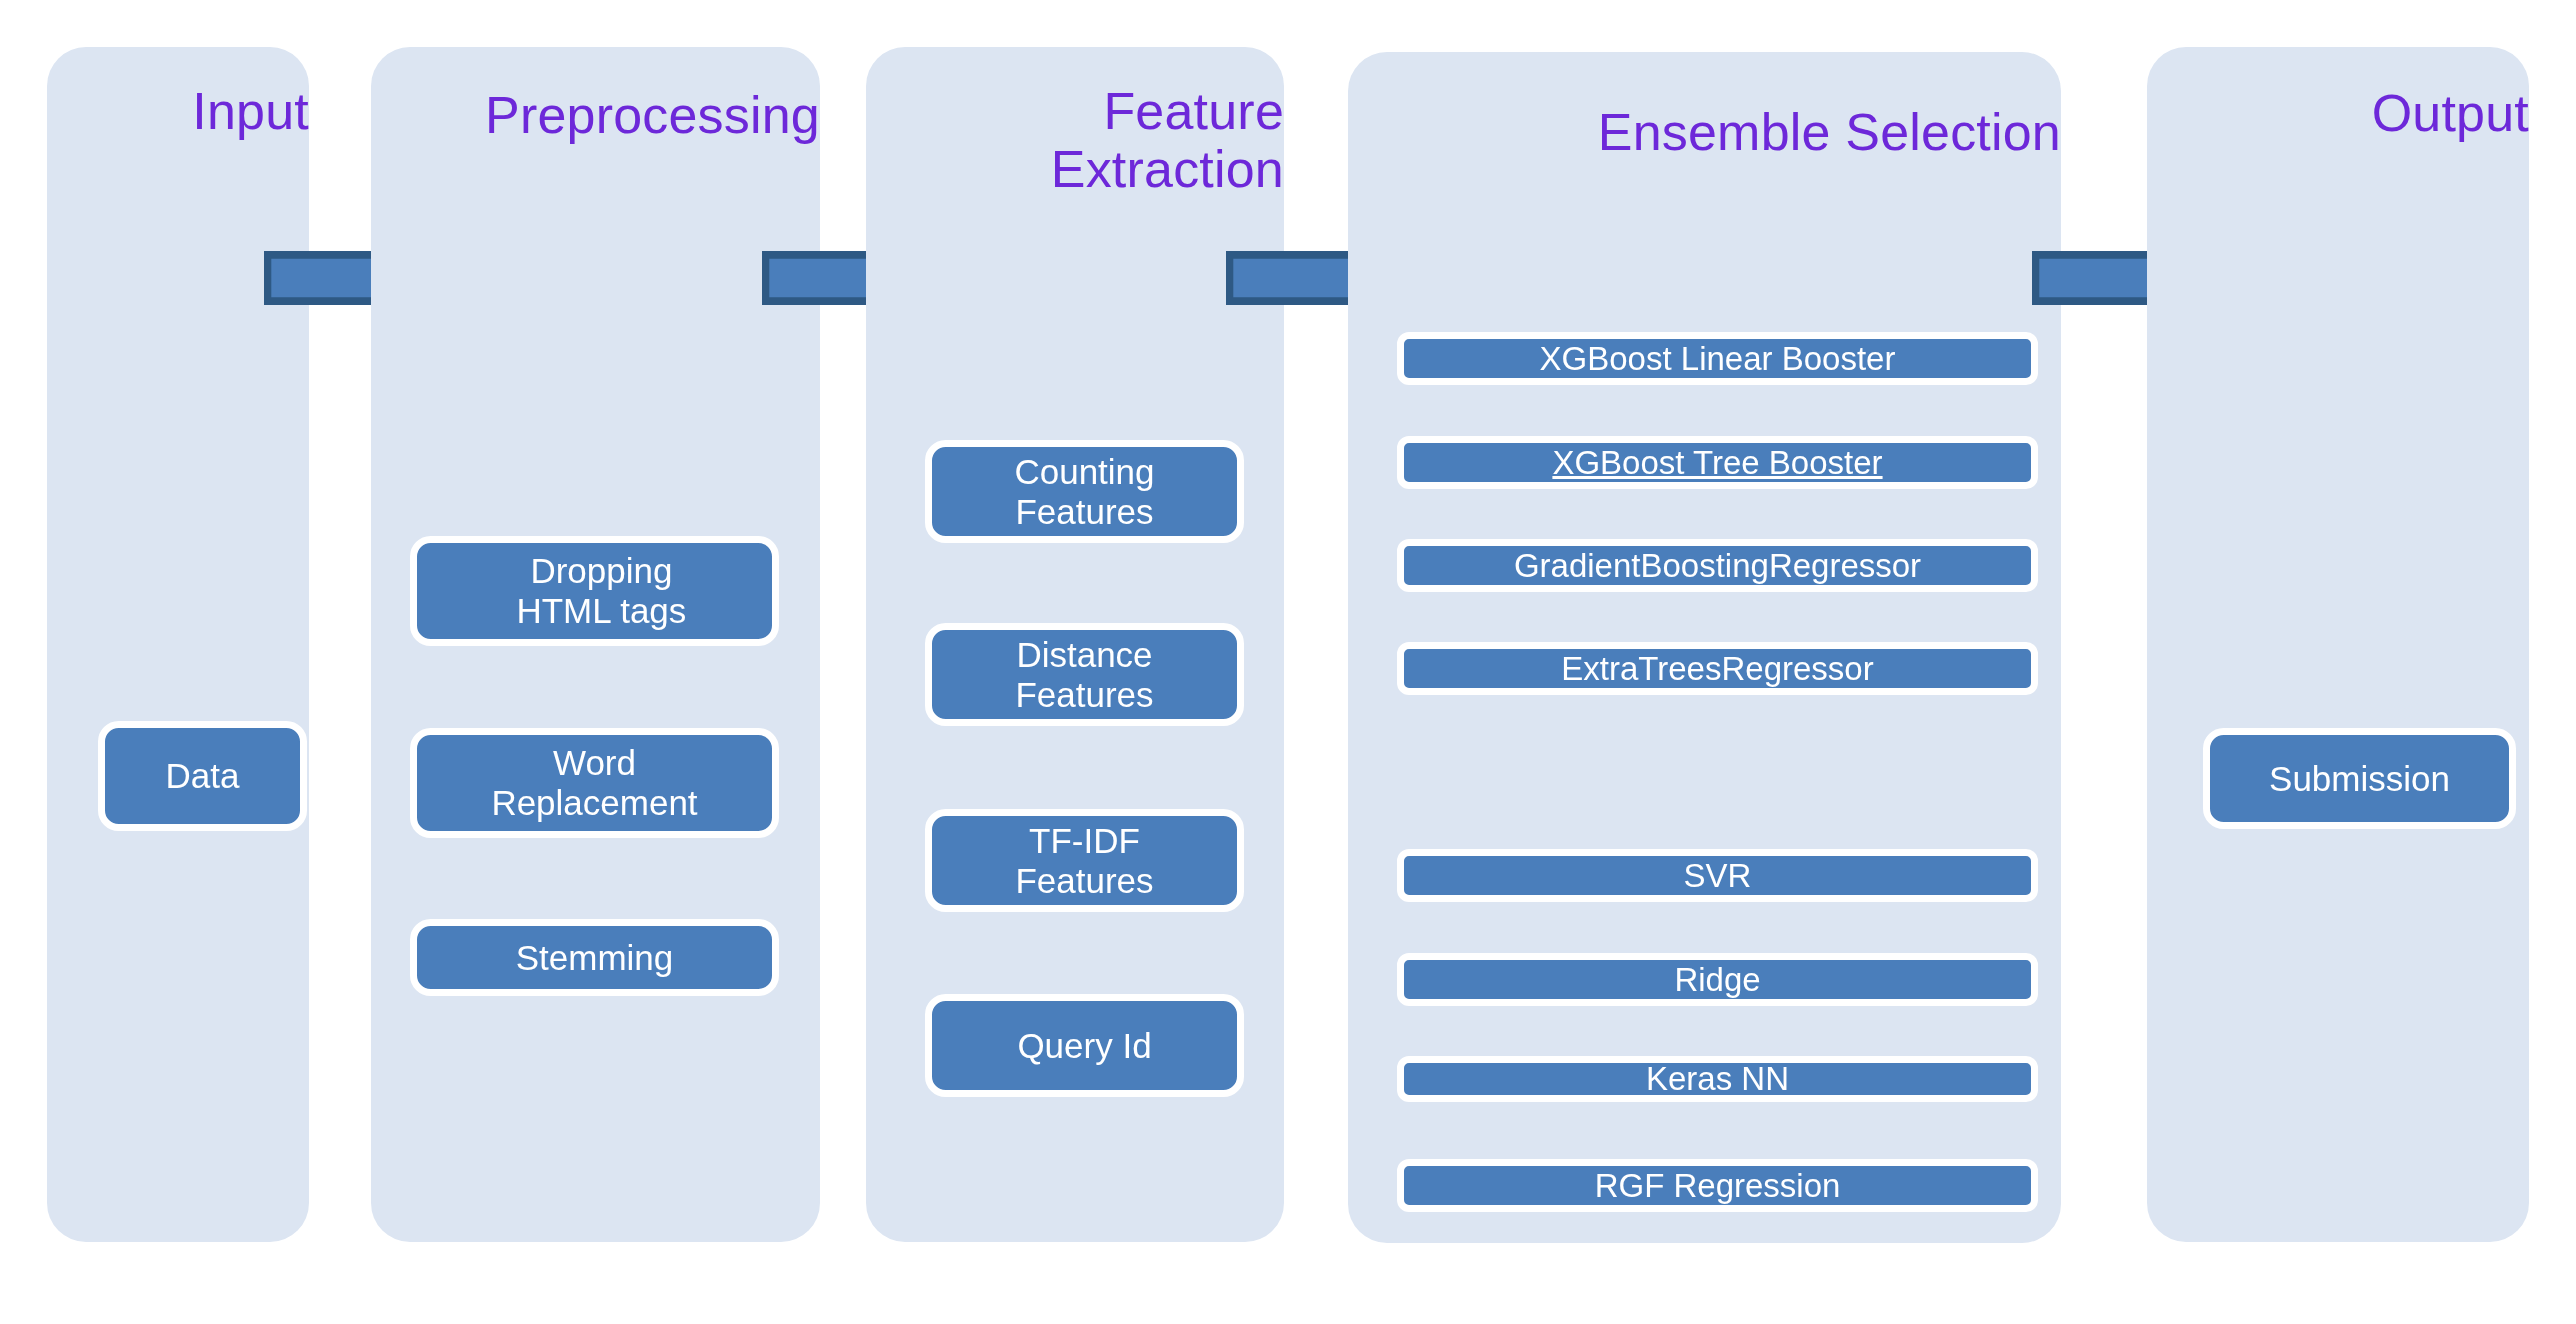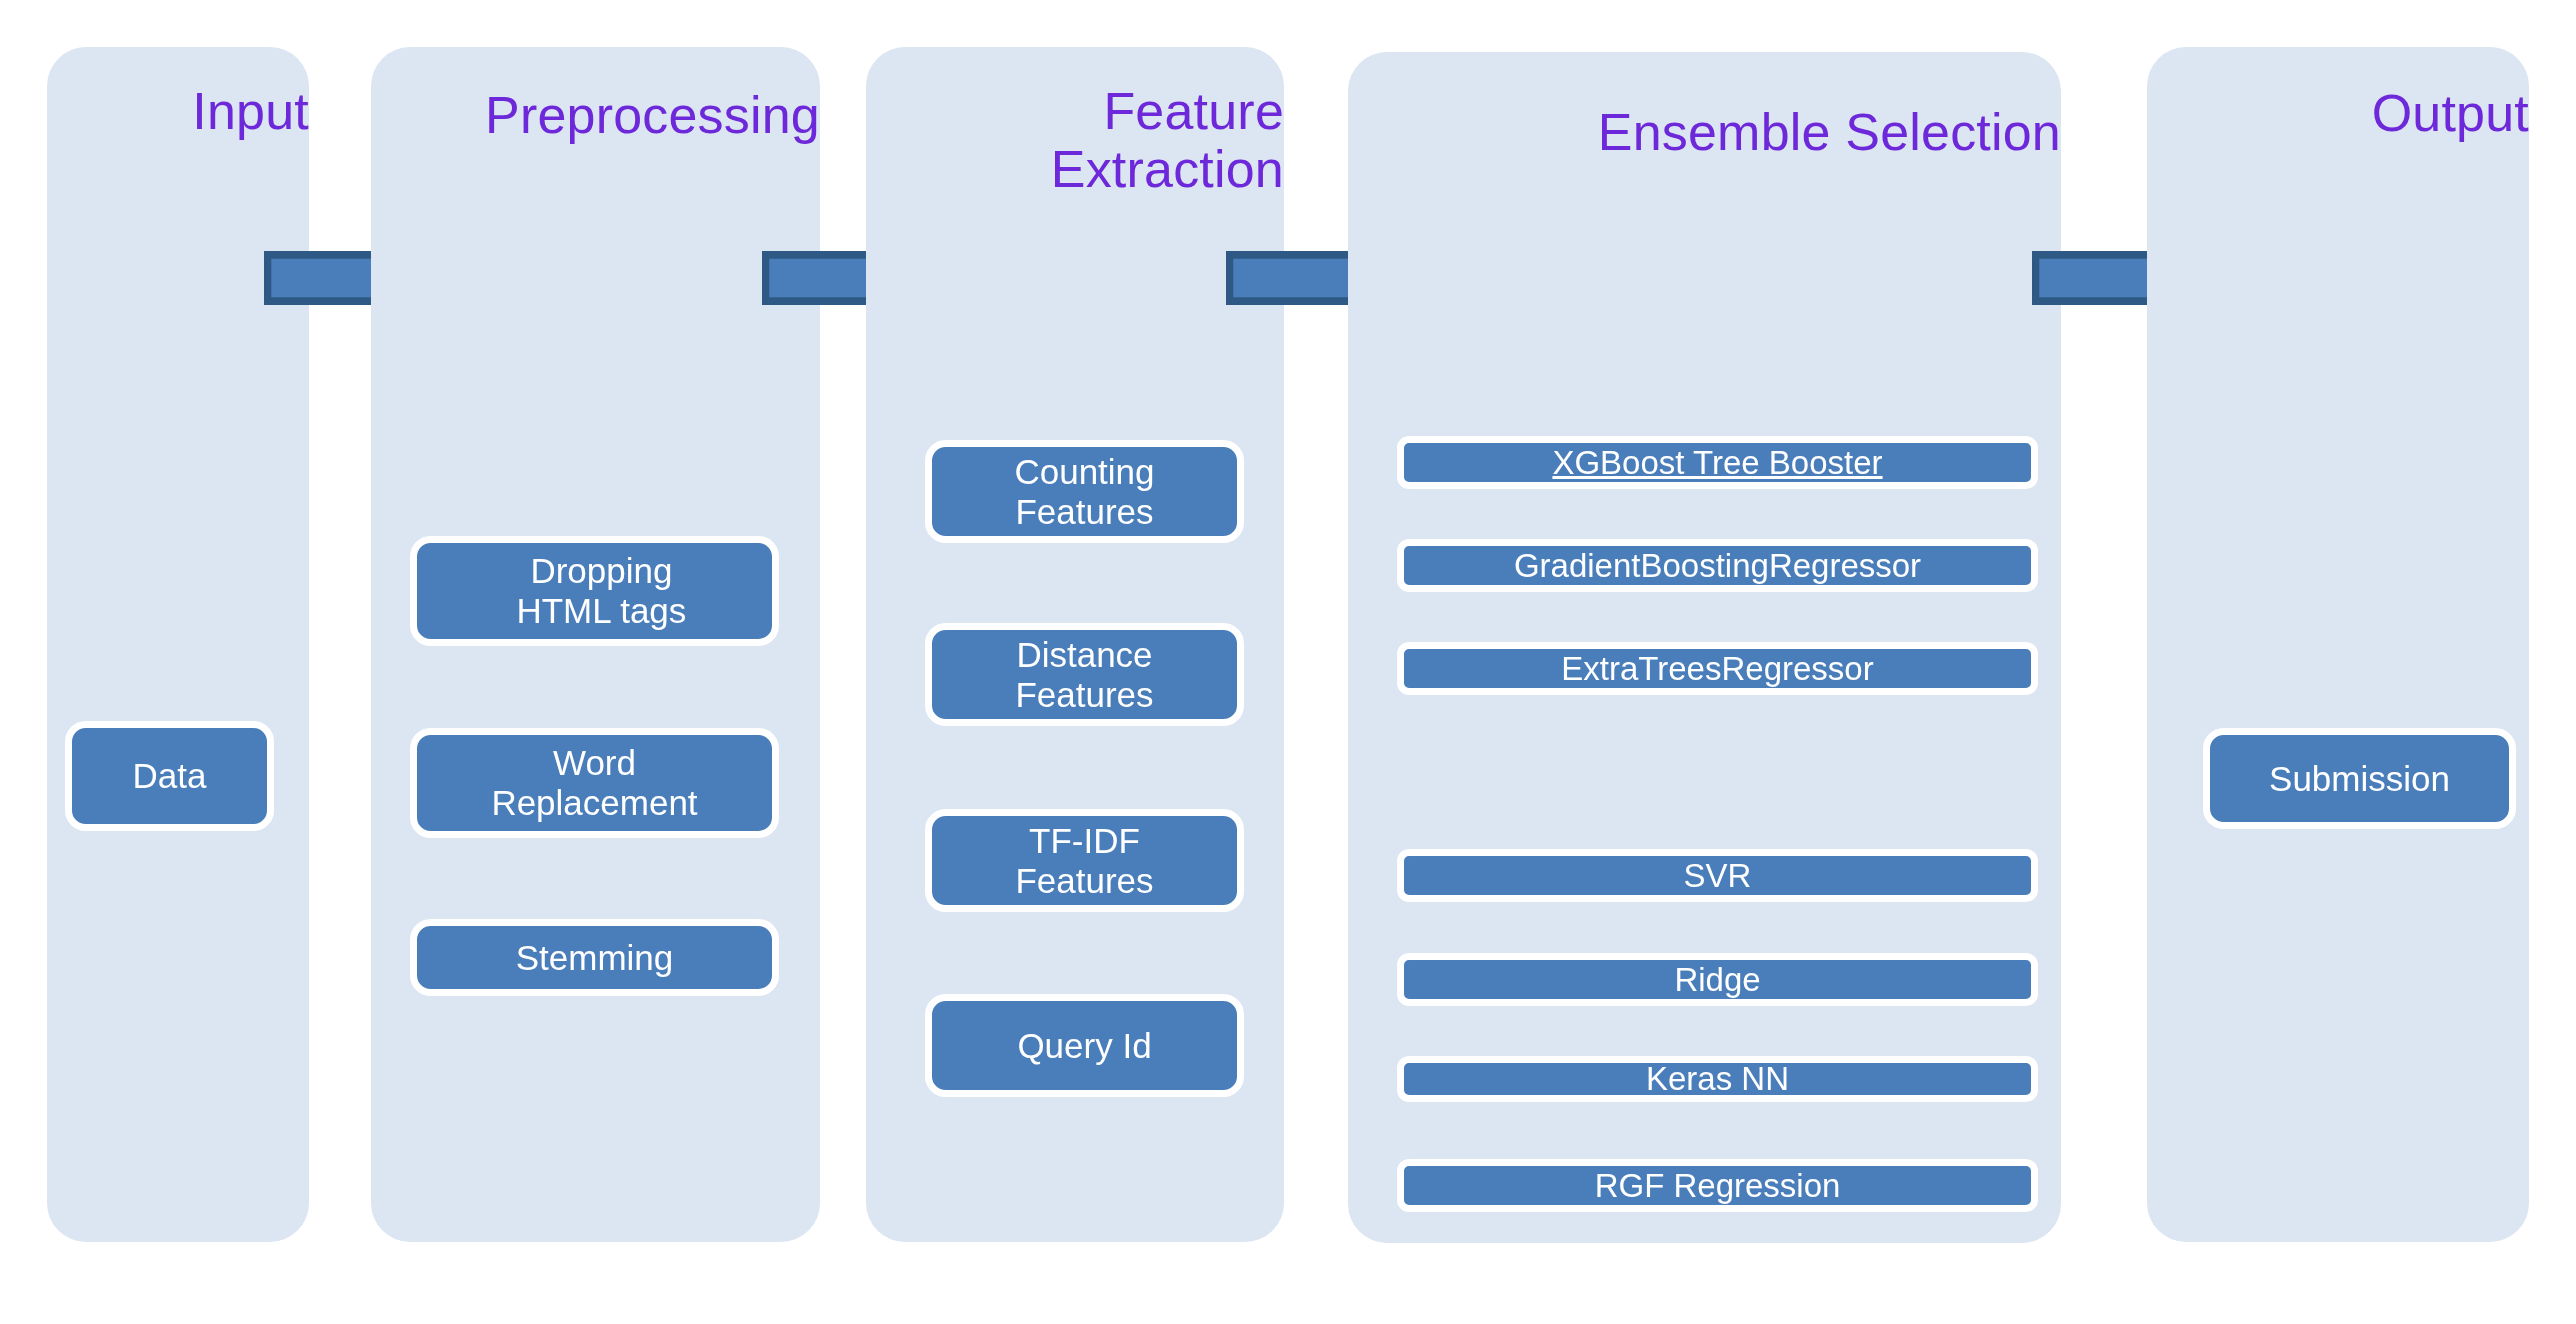--- a/index.html
+++ b/index.html
@@ -59,21 +59,21 @@
   }
   .arrow svg { display: block; }
 </style>
 </head>
 <body>
 
 <div id="canvas">
 
   <div class="stage-panel" style="left:47px; top:47px; width:262px; height:1195px;"></div>
   <div class="stage-title" style="left:47px; width:262px; top:82px;">Input</div>
-  <div class="node-box tall" style="left:65px; top:721px; width:209px; height:110px;">Data</div>
+  <div class="node-box tall" style="left:98px; top:721px; width:209px; height:110px;">Data</div>
 
   <div class="arrow" style="left:264px; top:229px; width:189px; height:98px;">
     <svg width="189" height="98" viewBox="0 0 220 114">
       <polygon points="4,30 148,30 148,4 216,57 148,110 148,84 4,84" fill="#4a7ebb" stroke="#2e5984" stroke-width="9" stroke-linejoin="miter"></polygon>
     </svg>
   </div>
 
   <div class="stage-panel" style="left:371px; top:47px; width:449px; height:1195px;"></div>
   <div class="stage-title" style="left:371px; width:449px; top:86px;">Preprocessing</div>
   <div class="node-box tall" style="left:410px; top:536px; width:369px; height:110px;padding-left:19px;">Dropping
@@ -100,20 +100,21 @@
   <div class="node-box tall" style="left:925px; top:994px; width:319px; height:103px;">Query Id</div>
 
   <div class="arrow" style="left:1226px; top:229px; width:189px; height:98px;">
     <svg width="189" height="98" viewBox="0 0 220 114">
       <polygon points="4,30 148,30 148,4 216,57 148,110 148,84 4,84" fill="#4a7ebb" stroke="#2e5984" stroke-width="9" stroke-linejoin="miter"></polygon>
     </svg>
   </div>
 
   <div class="stage-panel" style="left:1348px; top:52px; width:713px; height:1191px;"></div>
   <div class="stage-title" style="left:1348px; width:713px; top:103px;">Ensemble Selection</div>
+  <div class="node-box model" style="left:1397px; top:332px; width:641px; height:53px;">XGBoost  Linear Booster</div>
   <div class="node-box model" style="left:1397px; top:436px; width:641px; height:53px;text-decoration:underline;">XGBoost Tree Booster</div>
   <div class="node-box model" style="left:1397px; top:539px; width:641px; height:53px;">GradientBoostingRegressor</div>
   <div class="node-box model" style="left:1397px; top:642px; width:641px; height:53px;">ExtraTreesRegressor</div>
   <div class="node-box model" style="left:1397px; top:849px; width:641px; height:53px;">SVR</div>
   <div class="node-box model" style="left:1397px; top:953px; width:641px; height:53px;">Ridge</div>
   <div class="node-box model" style="left:1397px; top:1056px; width:641px; height:46px;">Keras NN</div>
   <div class="node-box model" style="left:1397px; top:1159px; width:641px; height:53px;">RGF Regression</div>
 
   <div class="arrow" style="left:2032px; top:229px; width:189px; height:98px;">
     <svg width="189" height="98" viewBox="0 0 220 114">

